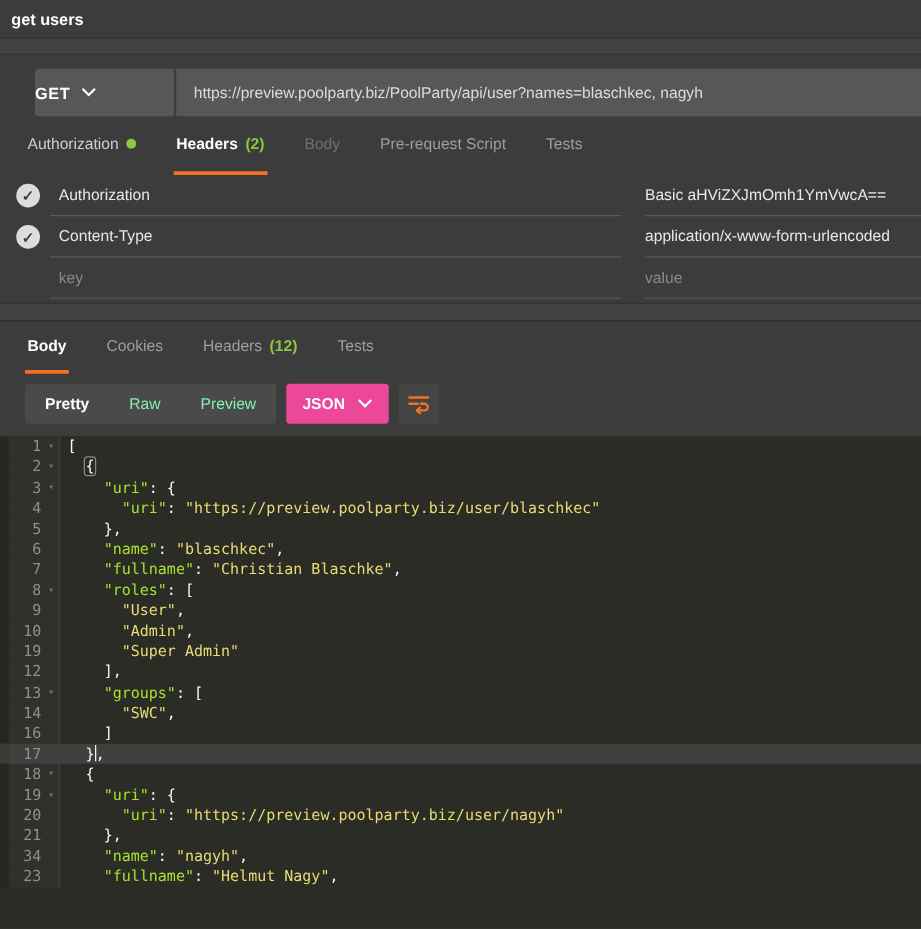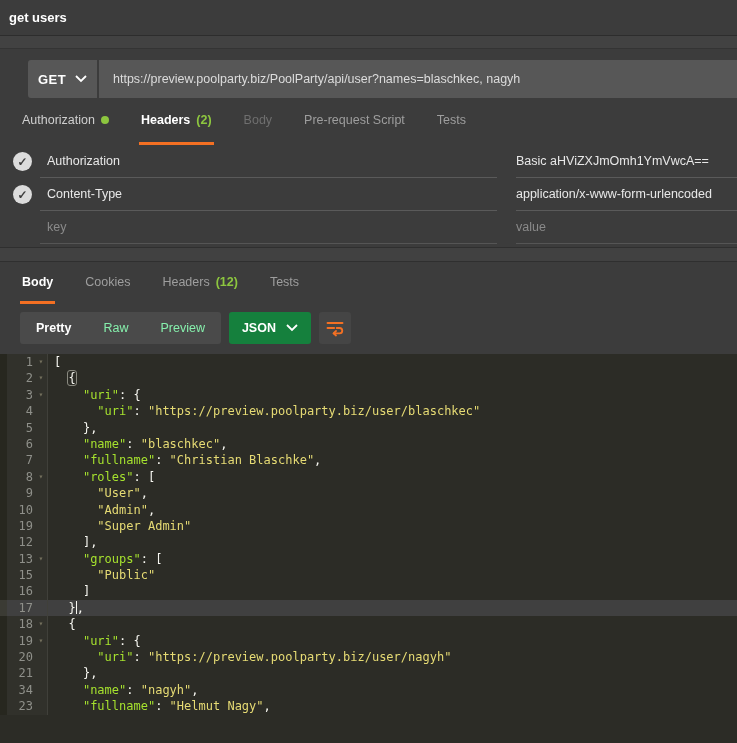--- a/index.html
+++ b/index.html
@@ -4,29 +4,29 @@
 <style>
   * { margin:0; padding:0; box-sizing:border-box; }
   html,body { background:#2b2b26; }
   .app {
     width:737px; height:743px; overflow:hidden;
     background:#3c3c3c; color:#ddd;
     font-family:"Liberation Sans", sans-serif;
     display:flex; flex-direction:column;
   }
   
-  .title-bar { height:36px; background:#3c3c3c; border-bottom:1px solid #2d2d2d;
+  .title-bar { height:31px; background:#3c3c3c; border-bottom:1px solid #2d2d2d;
     display:flex; align-items:center; padding-left:9px; flex:0 0 auto; }
   .title-bar .title { font-size:13px; font-weight:bold; color:#fff; }
   .top-band { height:13px; background:#424242; border-bottom:1px solid #343434; flex:0 0 auto; }
 
   
   .request-row { display:flex; margin:11px 0 0 28px; height:38px; flex:0 0 auto; }
-  .method-select { width:69px; background:#575757; border-radius:3px 0 0 3px;
-    display:flex; align-items:center; justify-content:center; gap:9px; cursor:pointer; }
+  .method-select { width:111px; background:#575757; border-radius:3px 0 0 3px;
+    display:flex; align-items:center; gap:9px; cursor:pointer; }
   .method-select .method { font-size:13px; font-weight:bold; color:#fff; letter-spacing:.5px; }
   .url-input { flex:1; background:#575757; margin-left:2px; display:flex; align-items:center;
     padding-left:14px; font-size:12.5px; color:#dcdcdc; white-space:nowrap; overflow:hidden; }
 
   
   .tabs { display:flex; align-items:stretch; padding-left:20px; gap:28px; flex:0 0 auto; }
   .req-tabs { height:47px; }
   .resp-tabs { height:42px; }
   .tab { display:flex; align-items:center; gap:6px; font-size:12.5px; color:#9e9e9e;
     border-bottom:3px solid transparent; padding:0 2px; cursor:pointer; }
@@ -52,21 +52,21 @@
 
   
   .section-sep { height:15px; background:#414141; border-top:1px solid #2f2f2f;
     border-bottom:1px solid #2f2f2f; flex:0 0 auto; }
 
   
   .resp-toolbar { display:flex; align-items:center; gap:8px; padding:8px 0 10px 20px; flex:0 0 auto; }
   .segmented { display:flex; background:#4a4a4a; border-radius:3px; height:32px; align-items:stretch; }
   .seg-item { display:flex; align-items:center; padding:0 16px; font-size:12.5px; color:#86efac; cursor:pointer; }
   .seg-item.active { color:#fff; font-weight:bold;text-align:center; }
-  .format-select { display:flex; align-items:center; gap:10px; background:#15803d; border-radius:3px;
+  .format-select { display:flex; align-items:center; gap:10px; background:#ec4899; border-radius:3px;
     height:32px; padding:0 13px; cursor:pointer; }
   .format-select .fmt { font-size:12.5px; font-weight:bold; color:#fff; }
   .wrap-btn { width:32px; height:32px; background:#454545; border-radius:3px;
     display:flex; align-items:center; justify-content:center; cursor:pointer; }
 
   
   .editor { flex:1; background:#2c2c26; overflow:hidden;
     font-family:"DejaVu Sans Mono", monospace; font-size:12px; line-height:16.4px; }
   .code-row { display:flex; height:16.4px; }
   .gutter { flex:0 0 48px; background:#31312b; border-left:7px solid #27271f;
@@ -276,24 +276,24 @@
       </div>
       <div class="code-row">
         <div class="gutter">
           <span class="lnum">13</span>
           <span class="fold">▾</span>
         </div>
         <span class="code">    <span class="tok-key">"groups"</span><span class="tok-pun">: [</span></span>
       </div>
       <div class="code-row">
         <div class="gutter">
-          <span class="lnum">15</span>
-          <span class="fold"></span>
-        </div>
-        <span class="code">      <span class="tok-str">"Public"</span></span>
+          <span class="lnum">14</span>
+          <span class="fold"></span>
+        </div>
+        <span class="code">      <span class="tok-str">"SWC"</span><span class="tok-pun">,</span></span>
       </div>
       <div class="code-row">
         <div class="gutter">
           <span class="lnum">16</span>
           <span class="fold"></span>
         </div>
         <span class="code">    <span class="tok-pun">]</span></span>
       </div>
       <div class="code-row active-line">
         <div class="gutter">

